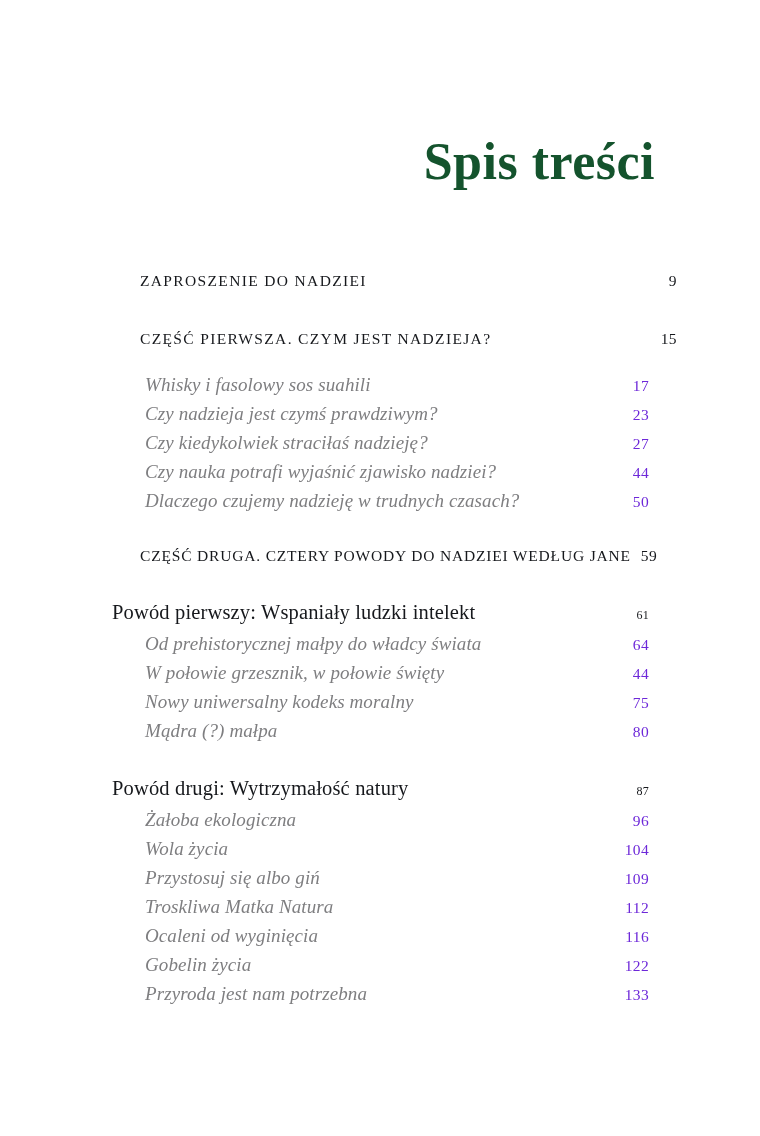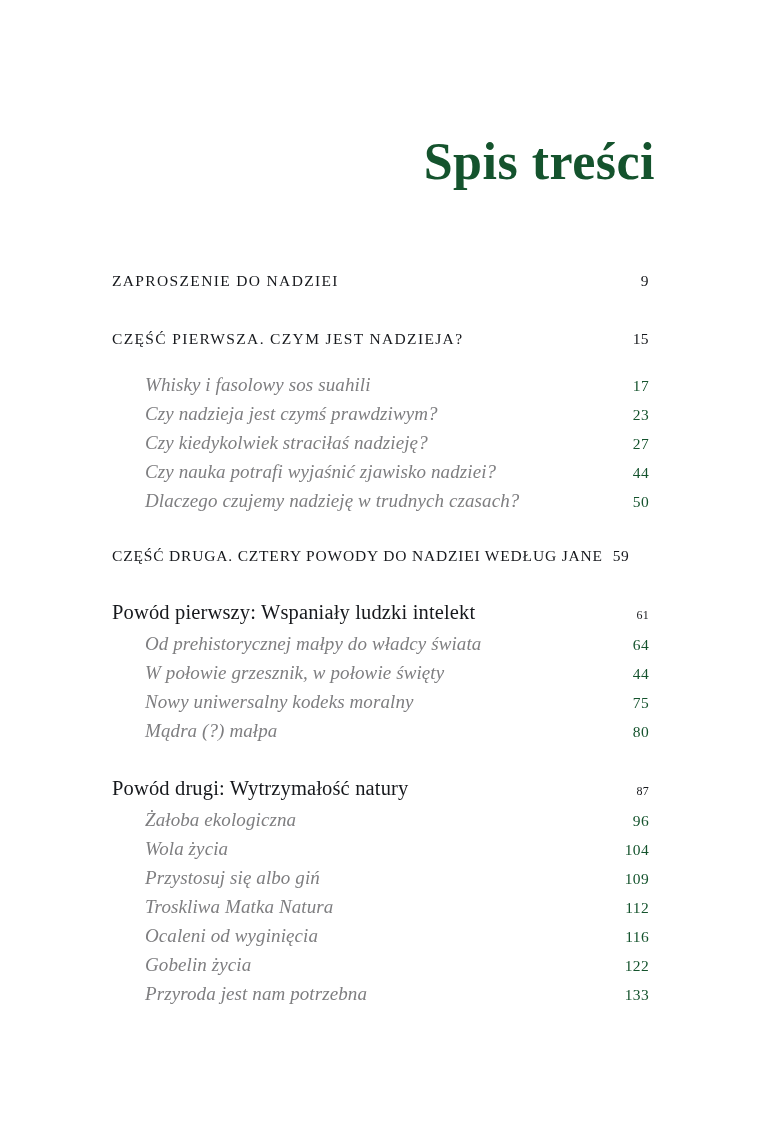--- a/index.html
+++ b/index.html
@@ -79,20 +79,21 @@
     white-space: nowrap;
   }
 
   
   .row-part {
     height: 30px;
     font-size: 15.5px;
     letter-spacing: 1.35px;
     color: #16181c;
     font-weight: normal;
+    margin-left: 28px;
   }
   .row-part .page-no {
     font-size: 15.5px;
     letter-spacing: 0.4px;
     color: #16181c;
   }
   
   .row-part-wide {
     letter-spacing: 0.82px;
   }
@@ -121,21 +122,21 @@
     font-style: italic;
     font-size: 19px;
     letter-spacing: 0.1px;
     color: #7e7e80;
     gap: 48px;
   }
   .row-sub .page-no {
     font-style: normal;
     font-size: 15.5px;
     letter-spacing: 0.35px;
-    color: #14532d;
+    color: #6d28d9;
   }
 </style>
 </head>
 <body>
 
 <div class="page">
 
   <div class="toc-title">Spis treści</div>
 
   <div class="toc-body">

